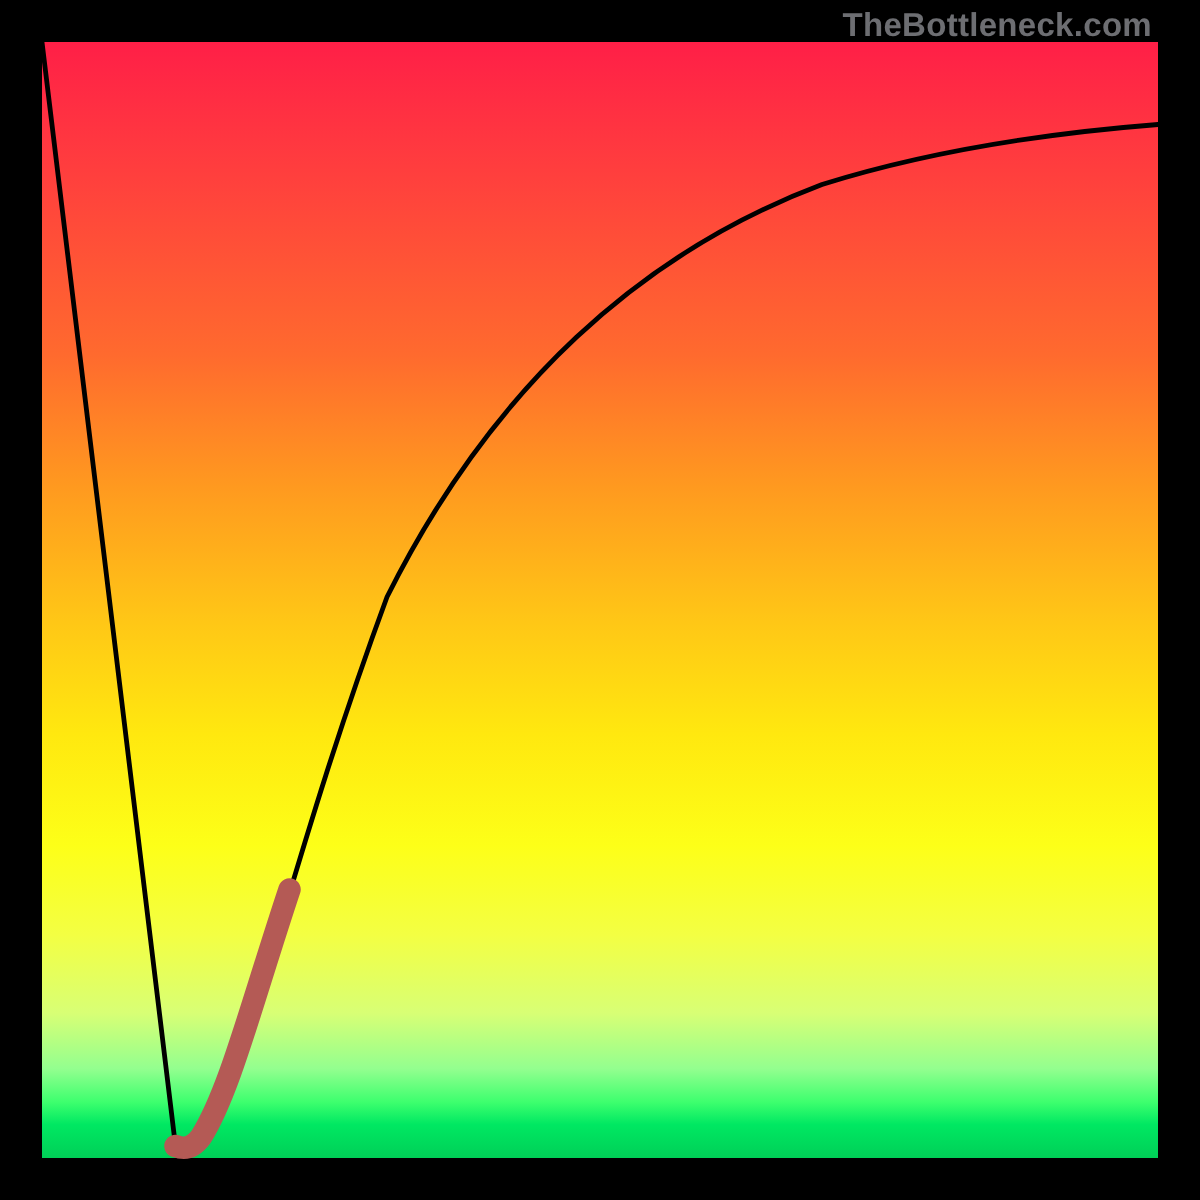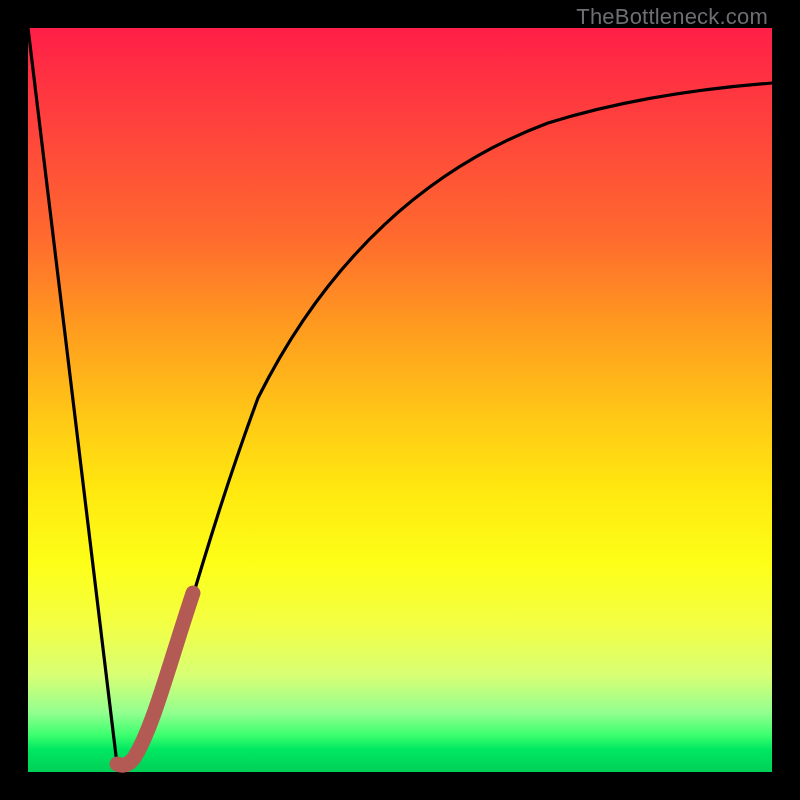--- a/index.html
+++ b/index.html
@@ -43,21 +43,21 @@
       #00cf57 100%
     );
   }
   
   .attribution {
     position: absolute;
     top: 4px;
     right: 32px;
     color: #6d6e72;
     font-size: 22px;
-    font-weight: 400;
+    font-weight: 700;
     letter-spacing: 0.2px;
     user-select: none;
   }
   svg.curve-layer {
     position: absolute;
     left: 28px;
     top: 28px;
     width: 744px;
     height: 744px;
     overflow: visible;

